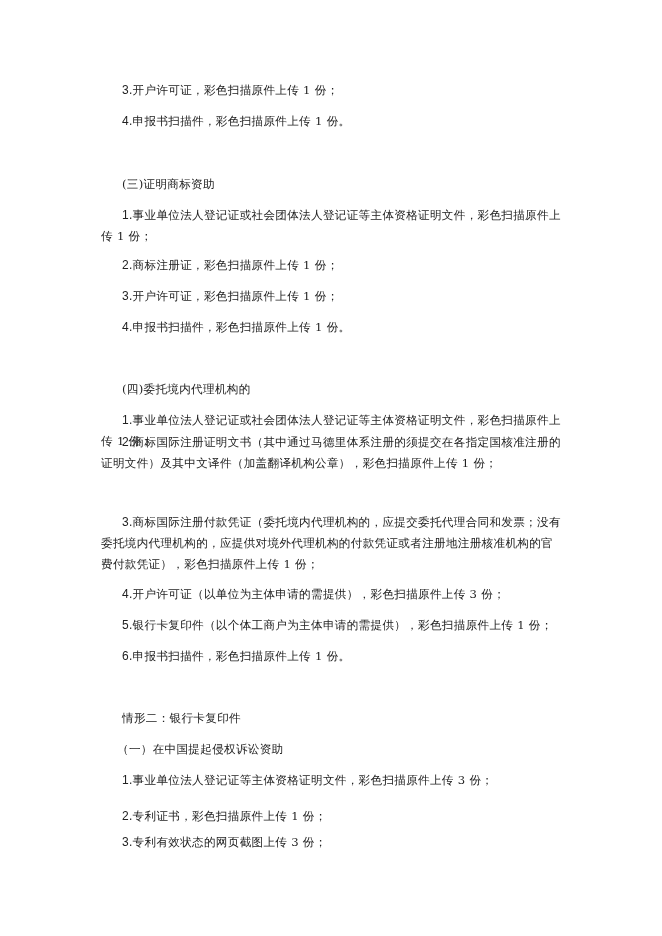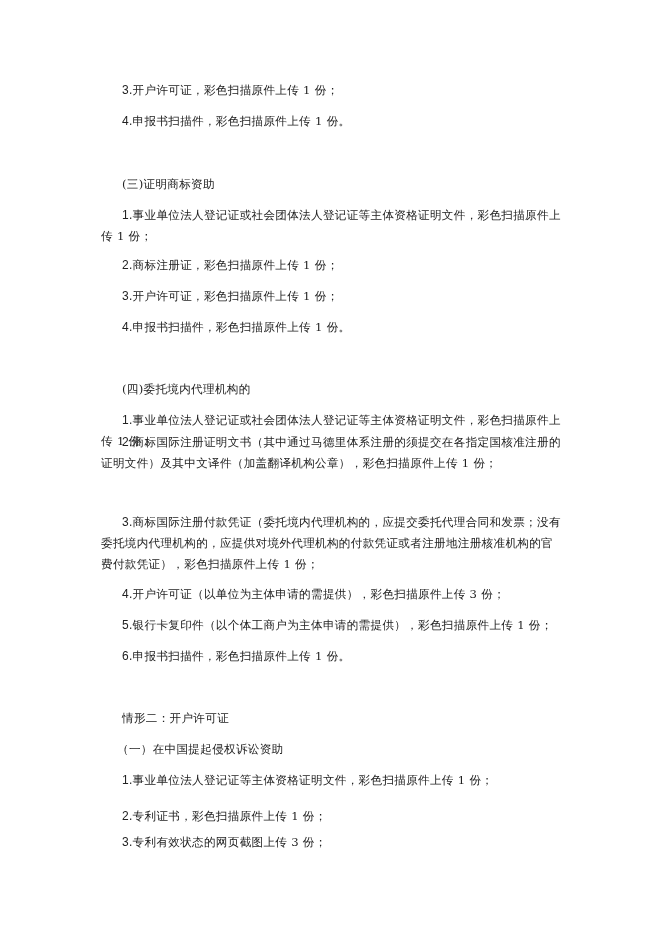--- a/index.html
+++ b/index.html
@@ -26,18 +26,18 @@
   <p class="p" style="top:317px"><span class="num">4.</span><span>申报书扫描件，彩色扫描原件上传 1 份。</span></p>
 
   <p class="p h" style="top:379px"><span>(四)委托境内代理机构的</span></p>
   <p class="p" style="top:410px"><span class="num">1.</span><span>事业单位法人登记证或社会团体法人登记证等主体资格证明文件，彩色扫描原件上传 1 份；</span></p>
   <p class="p" style="top:432px"><span class="num">2.</span><span>商标国际注册证明文书（其中通过马德里体系注册的须提交在各指定国核准注册的证明文件）及其中文译件（加盖翻译机构公章），彩色扫描原件上传 1 份；</span></p>
   <p class="p" style="top:512px"><span class="num">3.</span><span>商标国际注册付款凭证（委托境内代理机构的，应提交委托代理合同和发票；没有委托境内代理机构的，应提供对境外代理机构的付款凭证或者注册地注册核准机构的官费付款凭证），彩色扫描原件上传 1 份；</span></p>
   <p class="p" style="top:584px"><span class="num">4.</span><span>开户许可证（以单位为主体申请的需提供），彩色扫描原件上传 3 份；</span></p>
   <p class="p" style="top:615px"><span class="num">5.</span><span>银行卡复印件（以个体工商户为主体申请的需提供），彩色扫描原件上传 1 份；</span></p>
   <p class="p" style="top:646px"><span class="num">6.</span><span>申报书扫描件，彩色扫描原件上传 1 份。</span></p>
 
-  <p class="p h" style="top:708px"><span>情形二：开户许可证</span></p>
+  <p class="p h" style="top:708px"><span>情形二：银行卡复印件</span></p>
   <p class="p paren" style="top:739px"><span>（一）在中国提起侵权诉讼资助</span></p>
-  <p class="p" style="top:770px"><span class="num">1.</span><span>事业单位法人登记证等主体资格证明文件，彩色扫描原件上传 1 份；</span></p>
+  <p class="p" style="top:770px"><span class="num">1.</span><span>事业单位法人登记证等主体资格证明文件，彩色扫描原件上传 3 份；</span></p>
   <p class="p" style="top:806px"><span class="num">2.</span><span>专利证书，彩色扫描原件上传 1 份；</span></p>
   <p class="p" style="top:832px"><span class="num">3.</span><span>专利有效状态的网页截图上传 3 份；</span></p>
 </div>
 
 </body></html>

